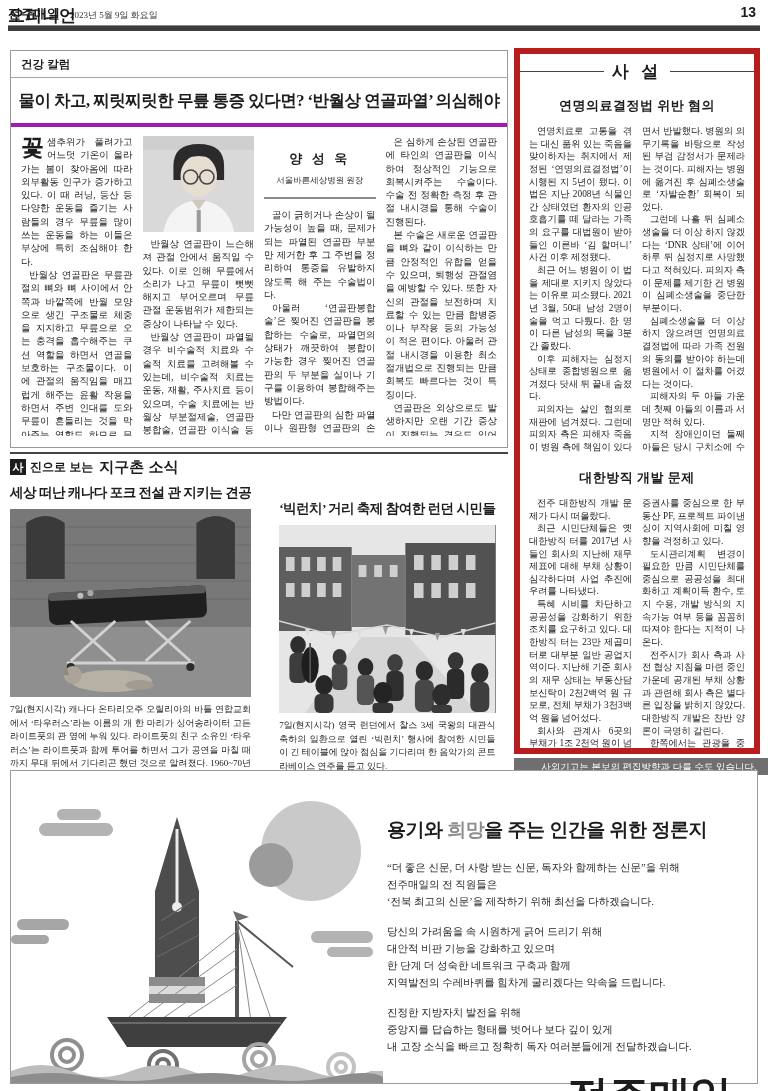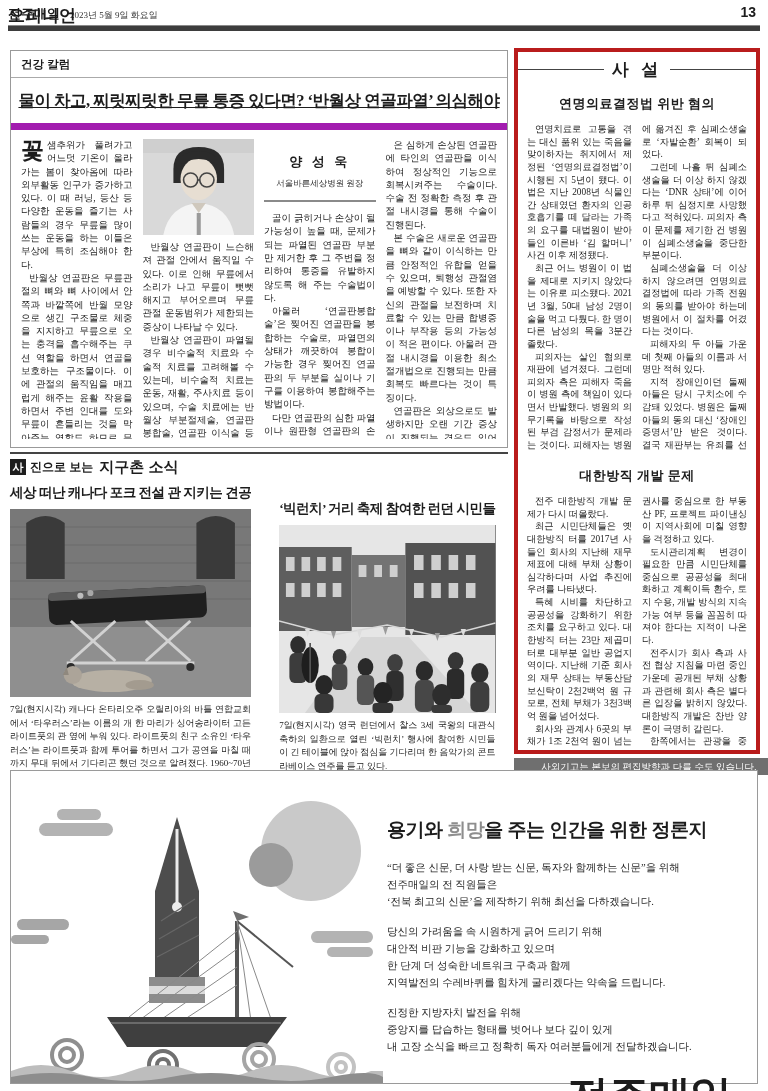--- a/index.html
+++ b/index.html
@@ -12,21 +12,21 @@
   .issue-date{font-size:9px;color:#333;margin-left:10px;}
   .section-title{position:absolute;left:0;right:0;top:0;text-align:left;
         font-family:"Liberation Sans","DejaVu Sans",sans-serif;font-weight:700;font-size:17px;}
   .page-num{position:absolute;right:4px;top:0;font-family:"Liberation Sans",sans-serif;font-weight:700;font-size:14px;}
   .masthead-rule{position:absolute;top:25px;left:8px;right:8px;height:5px;background:#3d3d3d;border-top:1px solid #8a8a8a;}
 
   
   .health-box{position:absolute;top:50px;left:10px;width:498px;height:398px;border:1px solid #999;box-sizing:border-box;background:#fff;overflow:hidden;}
   .kicker{font-family:"Liberation Sans",sans-serif;font-weight:700;font-size:11.5px;padding:6px 10px 5px;border-bottom:1px solid #aaa;}
   .health-headline{margin:0;padding:12px 6px 11px;font-size:16.5px;font-weight:700;text-align:center;
-        letter-spacing:-0.5px;white-space:nowrap;border-bottom:7px solid #a21caf;text-decoration:underline;}
+        letter-spacing:-0.5px;white-space:nowrap;border-bottom:4px solid #a21caf;}
   .health-body{display:flex;gap:10px;padding:9px 10px;height:300px;overflow:hidden;}
   .hcol{flex:1 1 0;font-size:9.5px;line-height:1.4;overflow:hidden;}
   .hcol p{margin:0;text-indent:0.85em;text-align:justify;}
   .hcol p.lead{text-indent:0;}
   .dropcap{float:left;font-size:23px;line-height:0.95;font-weight:700;margin:1px 3px 0 0;}
   .author-photo{width:100%;height:96px;margin-bottom:6px;background:#d8d8d8;}
   .author-photo svg{display:block;width:100%;height:100%;}
   .author-block{text-align:center;margin:14px 0 10px;}
   .author-name{font-family:"Liberation Sans",sans-serif;font-weight:700;font-size:13px;letter-spacing:3px;}
   .author-title{font-size:8.5px;color:#333;margin-top:7px;}
@@ -40,21 +40,21 @@
   .ps-mid{font-family:"Liberation Sans",sans-serif;font-weight:700;font-size:12px;}
   .ps-big{font-family:"Liberation Sans",sans-serif;font-weight:800;font-size:15px;margin-left:2px;}
   .ps-figures{display:flex;gap:12px;margin-top:4px;}
   .ps-fig{flex:1 1 0;}
   .ps-headline{margin:4px 0 7px;font-size:13.5px;font-weight:700;text-align:center;white-space:nowrap;letter-spacing:-0.5px;}
   .ps-photo{width:100%;height:188px;background:#555;}
   .ps-photo svg{display:block;width:100%;height:100%;}
   .ps-caption{margin-top:6px;font-size:9px;line-height:1.5;text-align:justify;color:#222;}
 
   
-  .editorial-box{position:absolute;top:48px;left:514px;width:246px;height:706px;border:4px solid #b91c1c;box-sizing:border-box;padding:0 9px;overflow:hidden;background:#fff;}
+  .editorial-box{position:absolute;top:48px;left:514px;width:246px;height:706px;border:6px solid #b91c1c;box-sizing:border-box;padding:0 9px;overflow:hidden;background:#fff;}
   .sasel-header{display:flex;align-items:center;gap:8px;margin:6px -9px 0;}
   .sasel-header::before,.sasel-header::after{content:"";flex:1;border-top:1px solid #444;}
   .sasel-title{font-family:"Liberation Sans",sans-serif;font-weight:800;font-size:17px;letter-spacing:4px;}
   .ed-title{margin:14px 0 10px;font-size:13px;font-weight:700;text-align:center;letter-spacing:0.5px;}
   .ed-body{column-count:2;column-gap:10px;font-size:9.3px;line-height:1.36;text-align:justify;overflow:hidden;}
   .ed-body p{margin:0;text-indent:0.85em;}
   .ed1{height:330px;}
   .ed2{height:268px;}
   .disclaimer-bar{position:absolute;top:758px;left:514px;width:270px;height:17px;background:#6f6f6f;color:#fff;
         font-size:9.5px;line-height:17px;text-align:center;font-family:"Liberation Sans",sans-serif;}
@@ -254,20 +254,21 @@
   </section>
 
   <aside class="editorial-box">
     <div class="sasel-header">
       <span class="sasel-title">사 설</span>
     </div>
     <h2 class="ed-title">연명의료결정법 위반 혐의</h2>
     <div class="ed-body ed1">
         <p>연명치료로 고통을 겪는 대신 품위 있는 죽음을 맞이하자는 취지에서 제정된 ‘연명의료결정법’이 시행된 지 5년이 됐다. 이 법은 지난 2008년 식물인간 상태였던 환자의 인공호흡기를 떼 달라는 가족의 요구를 대법원이 받아들인 이른바 ‘김 할머니’ 사건 이후 제정됐다.</p>
         <p>최근 어느 병원이 이 법을 제대로 지키지 않았다는 이유로 피소됐다. 2021년 3월, 50대 남성 2명이 술을 먹고 다퉜다. 한 명이 다른 남성의 목을 3분간 졸랐다.</p>
+        <p>이후 피해자는 심정지 상태로 종합병원으로 옮겨졌다 닷새 뒤 끝내 숨졌다.</p>
         <p>피의자는 살인 혐의로 재판에 넘겨졌다. 그런데 피의자 측은 피해자 죽음이 병원 측에 책임이 있다면서 반발했다. 병원의 의무기록을 바탕으로 작성된 부검 감정서가 문제라는 것이다. 피해자는 병원에 옮겨진 후 심폐소생술로 ‘자발순환’ 회복이 되었다.</p>
         <p>그런데 나흘 뒤 심폐소생술을 더 이상 하지 않겠다는 ‘DNR 상태’에 이어 하루 뒤 심정지로 사망했다고 적혀있다. 피의자 측이 문제를 제기한 건 병원이 심폐소생술을 중단한 부분이다.</p>
         <p>심폐소생술을 더 이상 하지 않으려면 연명의료결정법에 따라 가족 전원의 동의를 받아야 하는데 병원에서 이 절차를 어겼다는 것이다.</p>
         <p>피해자의 두 아들 가운데 첫째 아들의 이름과 서명만 적혀 있다.</p>
         <p>지적 장애인이던 둘째 아들은 당시 구치소에 수감돼 있었다. 병원은 둘째 아들의 동의 대신 ‘장애인 증명서’만 받은 것이다. 결국 재판부는 유죄를 선고했고 피의자 측은 병원을 연명의료결정법 위반으로 고소했다.</p>
       </div>
     <h2 class="ed-title">대한방직 개발 문제</h2>
     <div class="ed-body ed2">
         <p>전주 대한방직 개발 문제가 다시 떠올랐다.</p>
         <p>최근 시민단체들은 옛 대한방직 터를 2017년 사들인 회사의 지난해 재무제표에 대해 부채 상황이 심각하다며 사업 추진에 우려를 나타냈다.</p>

